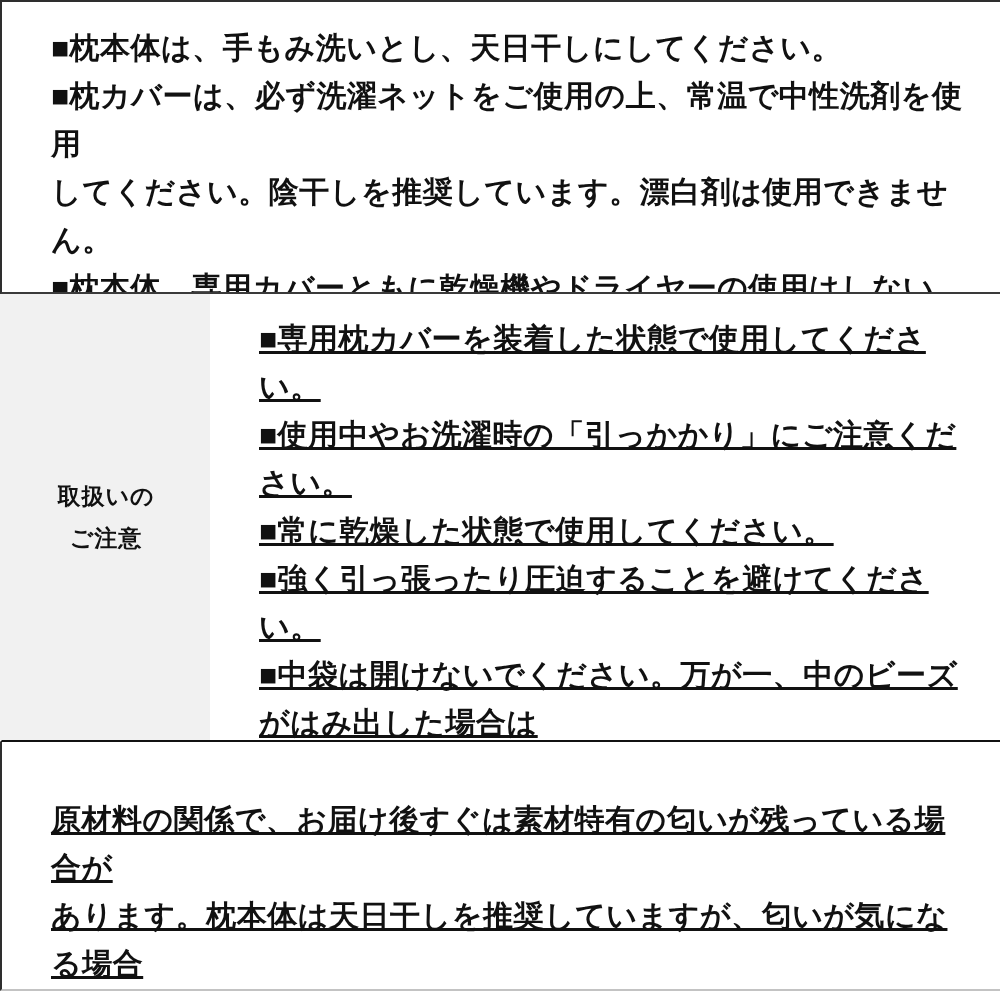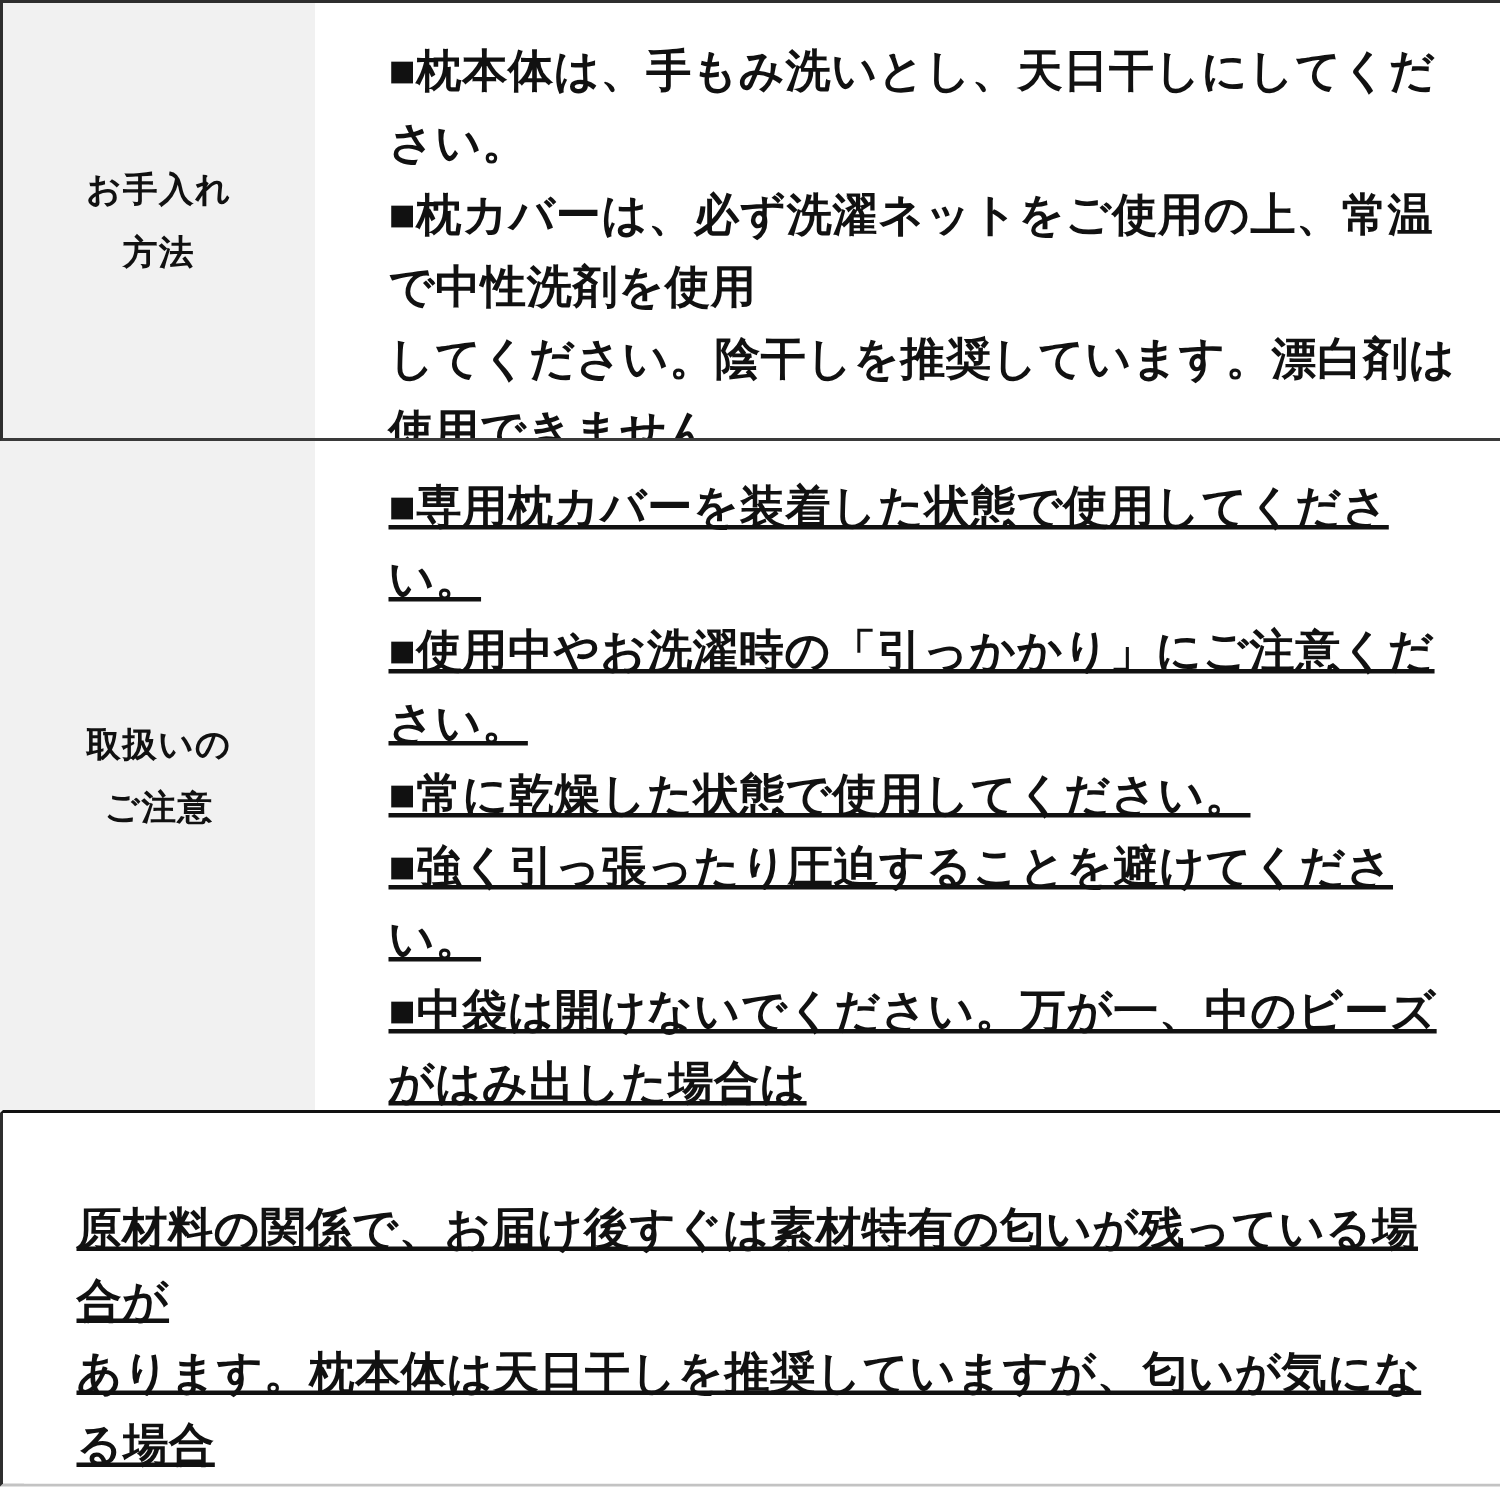--- a/index.html
+++ b/index.html
@@ -63,22 +63,20 @@
     border-bottom: 2px solid #c3c3c3;
   }
   .row-smell .row-content { padding-top: 54px; text-decoration: underline; }
 </style>
 </head>
 <body>
 
 <div class="care-table">
 
   <div class="row row-care">
-    <div class="row-label">お手入れ
-方法</div>
     <div class="row-content">■枕本体は、手もみ洗いとし、天日干しにしてください。
 ■枕カバーは、必ず洗濯ネットをご使用の上、常温で中性洗剤を使用
 してください。陰干しを推奨しています。漂白剤は使用できません。
 ■枕本体、専用カバーともに乾燥機やドライヤーの使用はしない
 でください。</div>
   </div>
 
   <div class="row row-handling">
     <div class="row-label">取扱いの
 ご注意</div>

